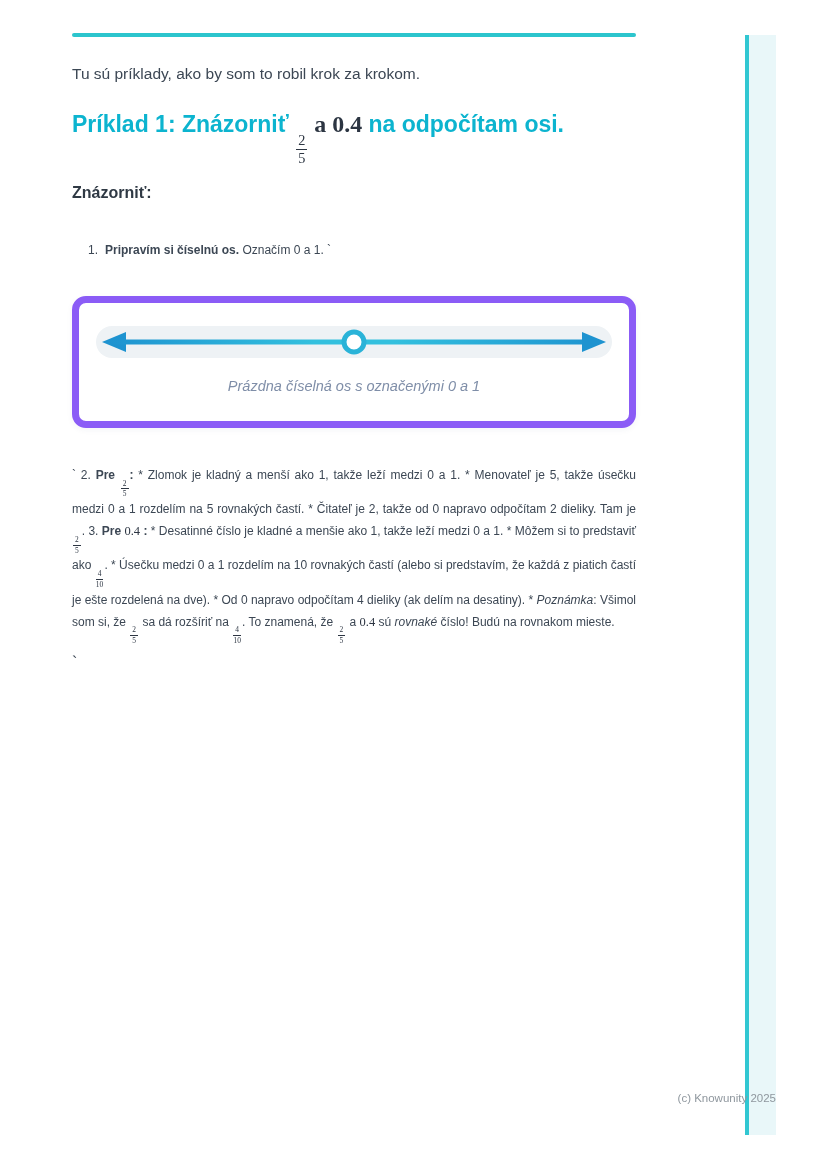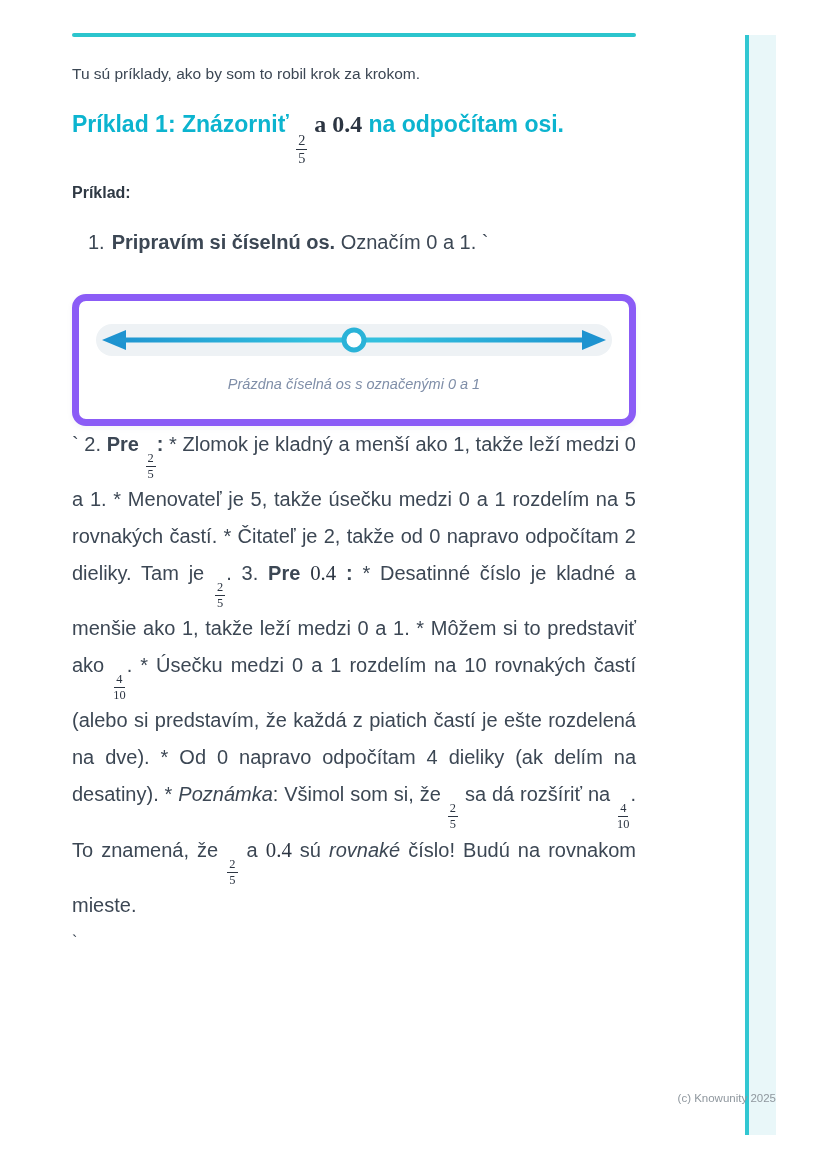--- a/index.html
+++ b/index.html
@@ -5,35 +5,35 @@
   html,body{margin:0;padding:0;background:#ffffff;}
   .page{position:relative;width:820px;height:1171px;background:#ffffff;overflow:hidden;
         font-family:"Liberation Sans","DejaVu Sans",sans-serif;color:#3c4754;}
   .top-rule{position:absolute;left:72px;top:33px;width:564px;height:4px;background:#2cc5cd;border-radius:2px;}
   .side-band{position:absolute;left:745px;top:35px;width:27px;height:1100px;background:#e9f7f9;border-left:4px solid #31c7d2;}
   .content{position:absolute;left:72px;top:0;width:564px;}
   p,h2{margin:0;padding:0;}
   .intro{margin-top:62px;font-size:15.5px;line-height:1.5;color:#3c4754;}
   .heading{margin-top:22px;font-size:23px;font-weight:700;line-height:1.45;color:#0cb4cf;}
   .solution-label{margin-top:18px;font-size:16px;font-weight:700;color:#2f3944;}
-  .step{margin-top:24px;padding-left:16px;font-size:20px;line-height:1.6;}
+  .step{margin-top:39px;padding-left:16px;font-size:12px;line-height:1.6;}
   .step-marker{margin-right:7px;}
   .figure-card{margin-top:36px;height:132px;background:#ffffff;border:7px solid #8b5cf6;border-radius:14px;
                box-shadow:0 2px 6px rgba(30,60,90,0.05);box-sizing:border-box;}
   .numberline{position:relative;height:32px;margin:23px 17px 0;background:#eef2f5;border-radius:16px;}
   .axis-line{position:absolute;left:12px;right:12px;top:50%;height:5px;transform:translateY(-50%);
              background:linear-gradient(90deg,#1e93d0 0%,#33c0de 42%,#33c0de 58%,#1e93d0 100%);border-radius:3px;}
   .arrowhead{position:absolute;top:50%;transform:translateY(-50%);width:0;height:0;
              border-top:10px solid transparent;border-bottom:10px solid transparent;}
   .arrowhead.left{left:6px;border-right:24px solid #1e93d0;}
   .arrowhead.right{right:6px;border-left:24px solid #1e93d0;}
   .origin-dot{position:absolute;left:50%;top:50%;transform:translate(-50%,-50%);
               width:15px;height:15px;background:#ffffff;border:5px solid #2ab3d8;border-radius:50%;}
   .figure-caption{margin-top:20px;text-align:center;font-style:italic;font-size:14.5px;color:#7f8ea8;}
-  .body-text{font-size:20px;line-height:1.84;text-align:justify;color:#3c4754;}
+  .body-text{margin-top:36px;font-size:12px;line-height:1.84;text-align:justify;color:#3c4754;}
   .stray{margin-top:4px;font-size:16px;line-height:1.8;}
   .footer{position:absolute;left:0;top:1092px;width:776px;text-align:right;font-size:11.5px;color:#8f979e;z-index:2;}
   
   .seg-text{}
   .seg-bold{font-weight:700;}
   .seg-italic{font-style:italic;}
   .seg-math{font-family:"Liberation Serif","DejaVu Serif",serif;font-size:1.04em;color:#2c3542;}
   .heading .seg-accent{color:#0cb4cf;font-weight:700;}
   .frac{display:inline-flex;flex-direction:column;align-items:center;vertical-align:-0.55em;
         font-family:"Liberation Serif","DejaVu Serif",serif;line-height:1.05;color:#2c3542;
@@ -49,21 +49,21 @@
   <div class="side-band"></div>
 
   <div class="content">
     <p class="intro">Tu sú príklady, ako by som to robil krok za krokom.</p>
 
     <h2 class="heading"><span class="seg-accent">Príklad 1: Znázorniť </span><span class="frac">
           <span class="num">2</span>
           <span class="den">5</span>
         </span><span class="seg-math"> a 0.4</span><span class="seg-accent"> na odpočítam osi.</span></h2>
 
-    <p class="solution-label">Príklad:</p>
+    <p class="solution-label">Znázorniť:</p>
 
     <div class="step">
       <span class="step-marker">1.</span><span class="step-text"><span class="seg-bold">Pripravím si číselnú os.</span><span class="seg-text"> Označím 0 a 1. `</span></span>
     </div>
 
     <div class="figure-card">
       <div class="numberline">
         <span class="arrowhead left"></span>
         <span class="axis-line"></span>
         <span class="origin-dot"></span>

